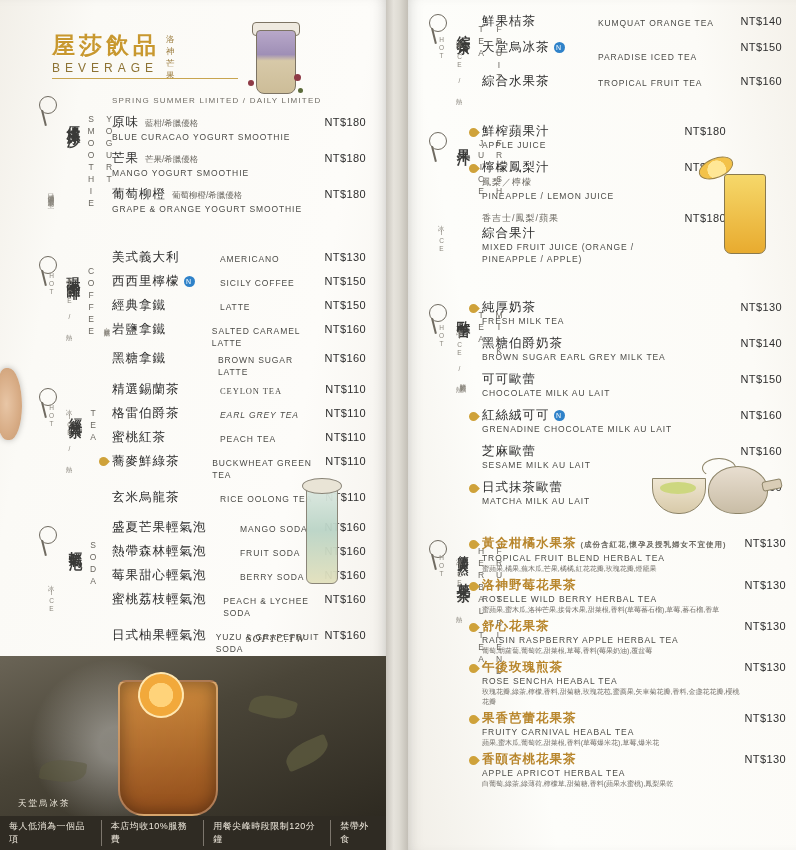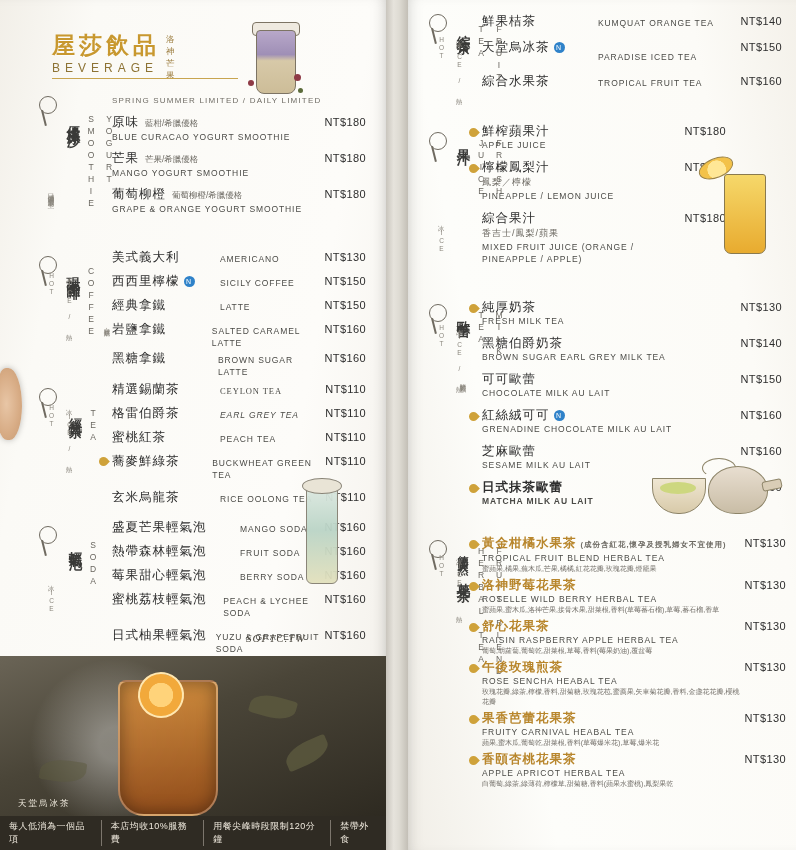--- a/index.html
+++ b/index.html
@@ -525,22 +525,22 @@
           <div class="names" style="position:relative;">
             <span class="leafdot" style="position:absolute;left:-13px;top:4px;"></span>
             <div class="cn"><span>檸檬鳳梨汁</span></div>
             <div class="cn" style="font-size:9px;color:#6d6a63;">鳳梨／檸檬</div>
             <div class="en">PINEAPPLE / LEMON JUICE</div>
           </div>
           <div class="price">NT$180</div>
         </div>
         <div class="row">
           <div class="names">
+            <div class="cn" style="font-size:9px;color:#6d6a63;">香吉士/鳳梨/蘋果</div>
             <div class="cn">綜合果汁</div>
-            <div class="cn" style="font-size:9px;color:#6d6a63;">香吉士/鳳梨/蘋果</div>
             <div class="en">MIXED FRUIT JUICE (ORANGE / PINEAPPLE / APPLE)</div>
           </div>
           <div class="price">NT$180</div>
         </div>
       </div>
     </div>
 
     <div class="rj">
       <div class="rj-glass"></div>
       <div class="rj-lemon"></div>
@@ -593,21 +593,21 @@
           <div class="price">NT$160</div>
         </div>
         <div class="row" style="margin-bottom:9px;">
           <div class="names">
             <div class="cn">芝麻歐蕾</div>
             <div class="en">SESAME MILK AU LAIT</div>
           </div>
           <div class="price">NT$160</div>
         </div>
         <div class="row">
-          <div class="names" style="position:relative;font-weight:bold;">
+          <div class="names" style="position:relative;">
             <span class="leafdot" style="position:absolute;left:-13px;top:4px;"></span>
             <div class="cn">日式抹茶歐蕾</div>
             <div class="en">MATCHA MILK AU LAIT</div>
           </div>
           <div class="price">NT$160</div>
         </div>
       </div>
     </div>
 
     <div class="rt">

